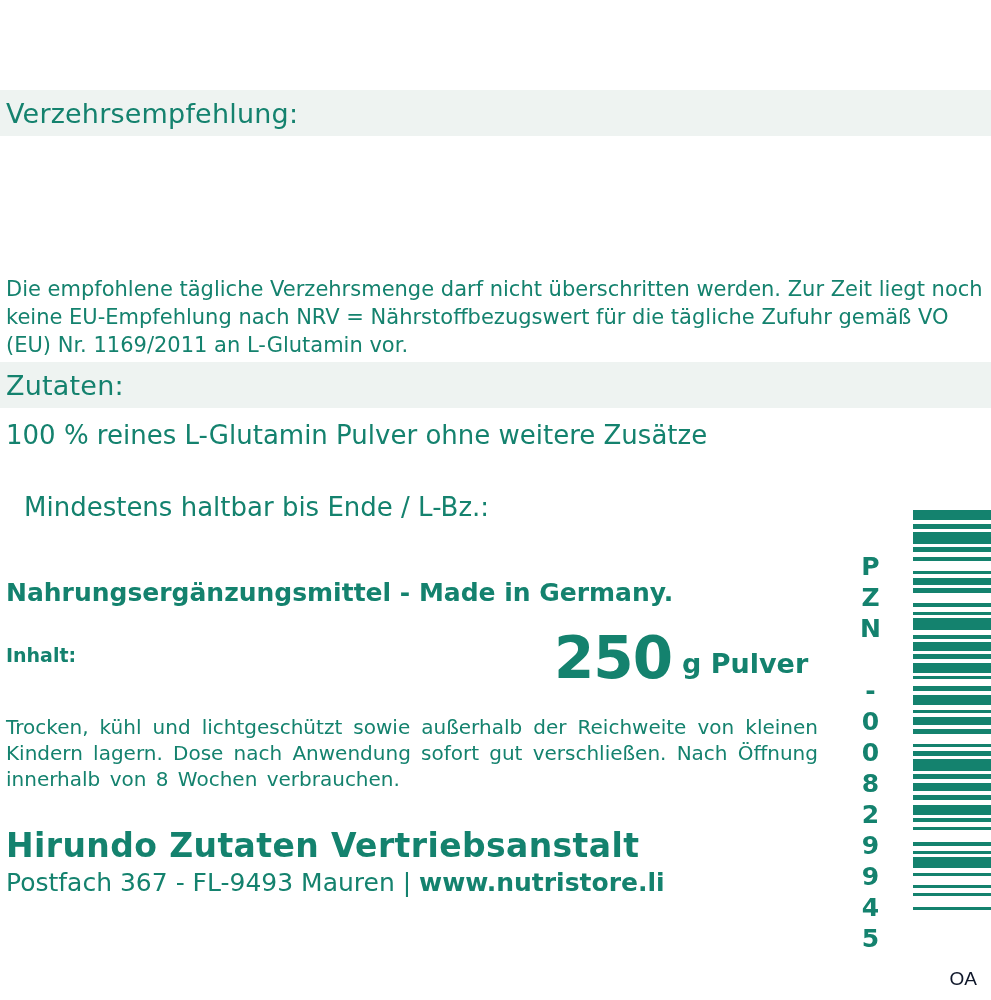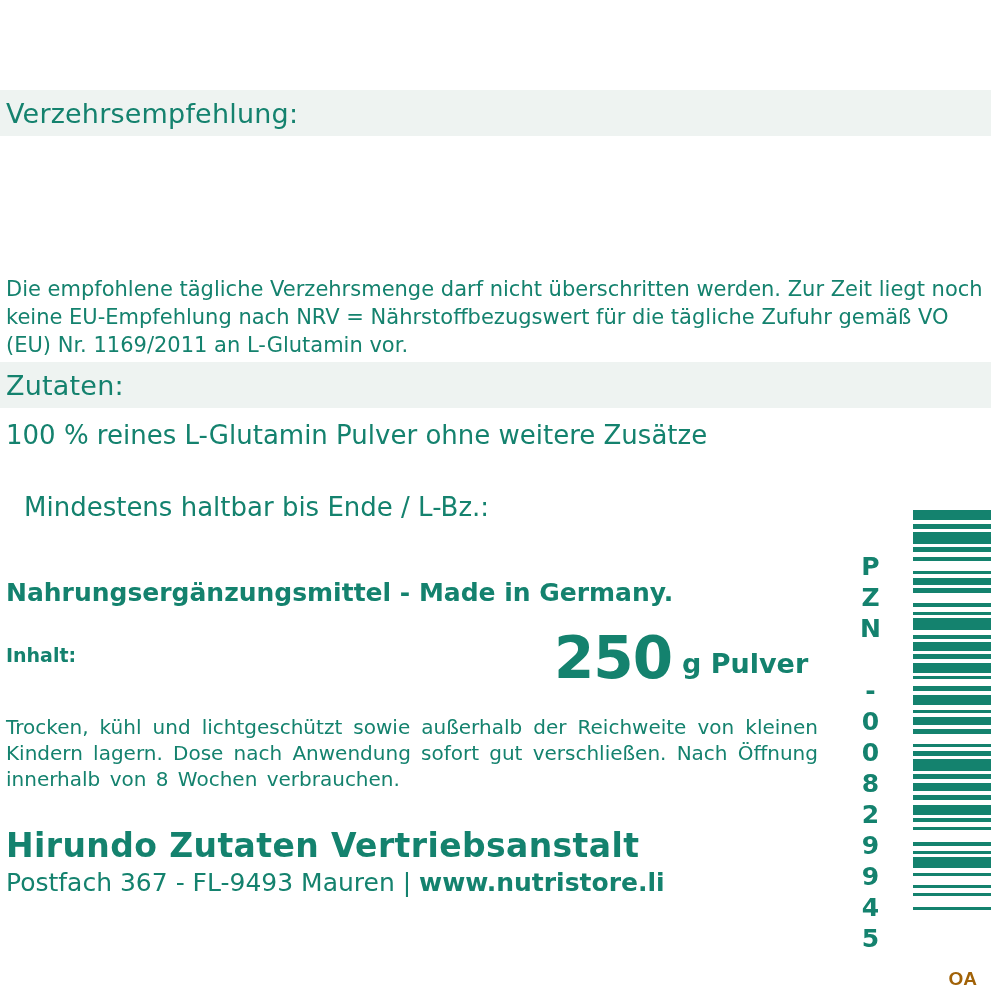--- a/index.html
+++ b/index.html
@@ -148,22 +148,22 @@
     left: 0;
     width: 78px;
     background: #14826e;
   }
 
   #watermark {
     position: absolute;
     right: 14px;
     bottom: 10px;
     font-size: 19px;
-    font-weight: bold;
-    color: #a16207;
+    font-weight: normal;
+    color: #0f172a;
     font-family: "Liberation Sans", sans-serif;
   }
 </style>
 </head>
 <body>
 
 <div class="label">
 
   <div class="band band-1"></div>
   <div class="band band-2"></div>

